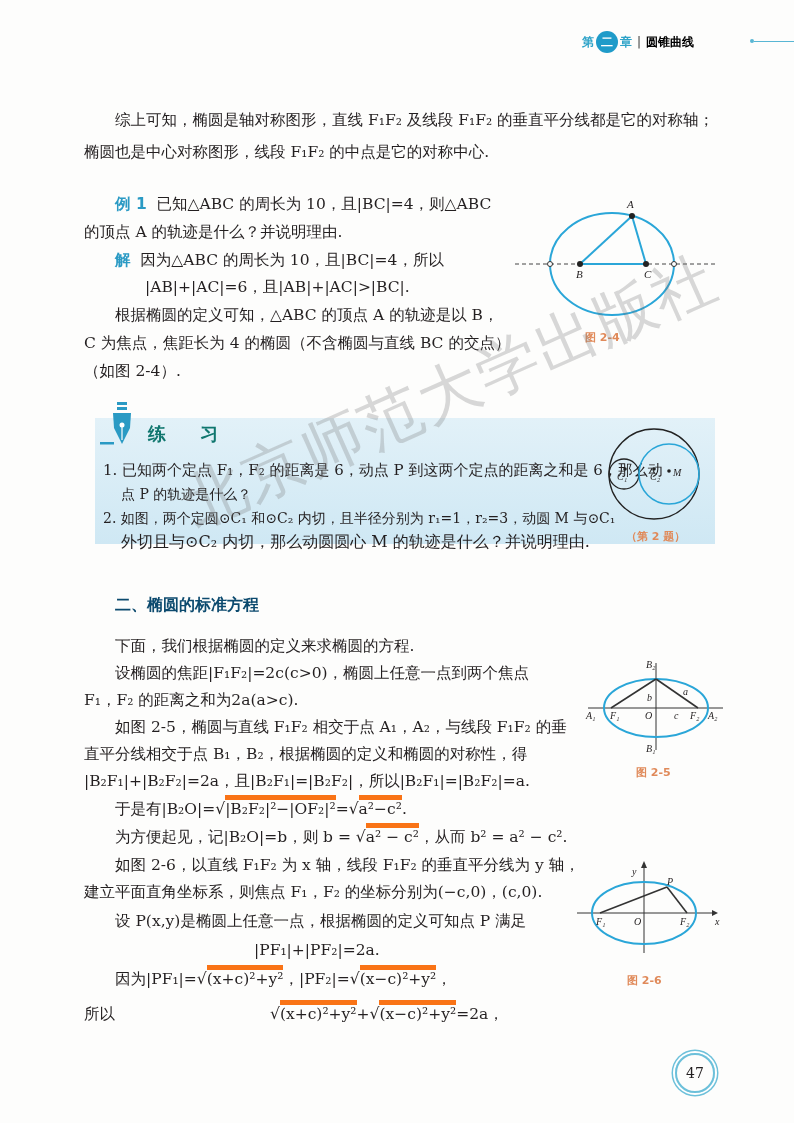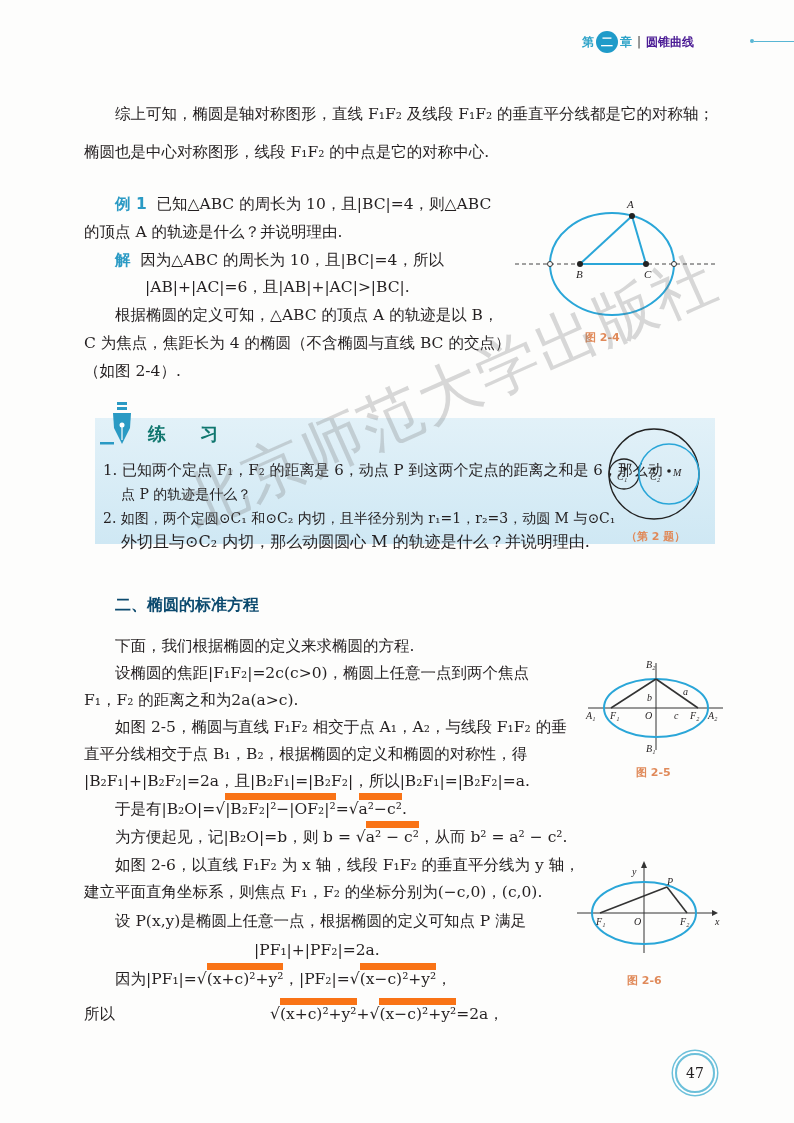--- a/index.html
+++ b/index.html
@@ -9,55 +9,55 @@
   }
   .abs { position: absolute; }
   .txt { font-size: 15.5px; line-height: 20px; white-space: nowrap; }
   .it { font-style: italic; font-family: "Liberation Serif", "DejaVu Serif", serif; }
 
   
   .hdr { position: absolute; top: 30px; left: 582px; height: 24px; display: flex; align-items: center; font-family: "DejaVu Sans", sans-serif; font-weight: bold; font-size: 12px; }
   .hdr .di, .hdr .zhang { color: #2ea3c8; }
   .hdr .badge { width: 22px; height: 22px; border-radius: 50%; background: #1f9bc9; color: #fff; display: inline-flex; align-items: center; justify-content: center; margin: 0 2px; font-size: 12px; }
   .hdr .bar { margin: 0 5px; color: #333; font-weight: normal; }
-  .hdr .title { color: #4c1d95; }
+  .hdr .title { color: #000000; }
   .hdr .line { position: absolute; left: 172px; top: 11px; width: 60px; height: 1px; background: #58b6d4; }
   .hdr .dot { position: absolute; left: 168px; top: 9px; width: 4px; height: 4px; border-radius: 50%; background: #58b6d4; }
 
   .blue { color: #2a9ac4; font-family: "DejaVu Sans", sans-serif; font-weight: bold; }
 
   
   .figlabel { font-family: "DejaVu Sans", sans-serif; font-size: 11px; color: #e08a5a; font-weight: bold; }
 
   
   .exbox { position: absolute; left: 95px; top: 418px; width: 620px; height: 126px; background: linear-gradient(#e2f1f8, #cfe8f4); }
   .exhead { position: absolute; left: 100px; top: 400px; height: 40px; }
   .exhead .title { position: absolute; left: 48px; top: 22px; font-family: "DejaVu Sans", sans-serif; font-weight: bold; color: #0f766e; font-size: 18px; letter-spacing: 14px; white-space: nowrap; }
 
   .sec-title { font-family: "DejaVu Sans", sans-serif; font-weight: bold; color: #0c4a6e; font-size: 16px; }
 
   .watermark { position: absolute; left: 170px; top: 470px; font-family: "DejaVu Serif", serif; font-size: 62px; color: rgba(120,120,120,0.28); transform: rotate(-24deg); transform-origin: left top; white-space: nowrap; letter-spacing: 2px; pointer-events: none; }
 
   .pagenum { position: absolute; left: 675px; top: 1053px; width: 36px; height: 36px; border-radius: 50%; border: 2px solid #6cc0da; box-shadow: 0 0 0 2px #fff, 0 0 0 3.5px #6cc0da; display: flex; align-items: center; justify-content: center; font-size: 14px; }
-  .sqrt { border-top: 7px solid #f97316; padding-top: 0px; }
+  .sqrt { border-top: 5px solid #f97316; padding-top: 0px; }
 </style>
 </head>
 <body>
 
 <div class="hdr">
   <span class="di">第</span>
   <span class="badge">二</span>
   <span class="zhang">章</span>
   <span class="bar">|</span>
   <span class="title">圆锥曲线</span>
   <span class="dot"></span>
   <span class="line"></span>
 </div>
 
-<div class="abs txt" style="left:115px; top:104px;">综上可知，椭圆是轴对称图形，直线 F₁F₂ 及线段 F₁F₂ 的垂直平分线都是它的对称轴；</div>
+<div class="abs txt" style="left:115px; top:110px;">综上可知，椭圆是轴对称图形，直线 F₁F₂ 及线段 F₁F₂ 的垂直平分线都是它的对称轴；</div>
 <div class="abs txt" style="left:84px; top:142px;">椭圆也是中心对称图形，线段 F₁F₂ 的中点是它的对称中心.</div>
 
 <div class="abs txt" style="left:115px; top:194px;">
   <span class="blue">例 1</span>&nbsp;&nbsp;<span>已知△ABC 的周长为 10，且|BC|=4，则△ABC</span>
 </div>
 <div class="abs txt" style="left:84px; top:222px;">的顶点 A 的轨迹是什么？并说明理由.</div>
 <div class="abs txt" style="left:115px; top:250px;">
   <span class="blue">解</span>&nbsp;&nbsp;<span>因为△ABC 的周长为 10，且|BC|=4，所以</span>
 </div>
 <div class="abs txt" style="left:145px; top:277px;">|AB|+|AC|=6，且|AB|+|AC|&gt;|BC|.</div>

